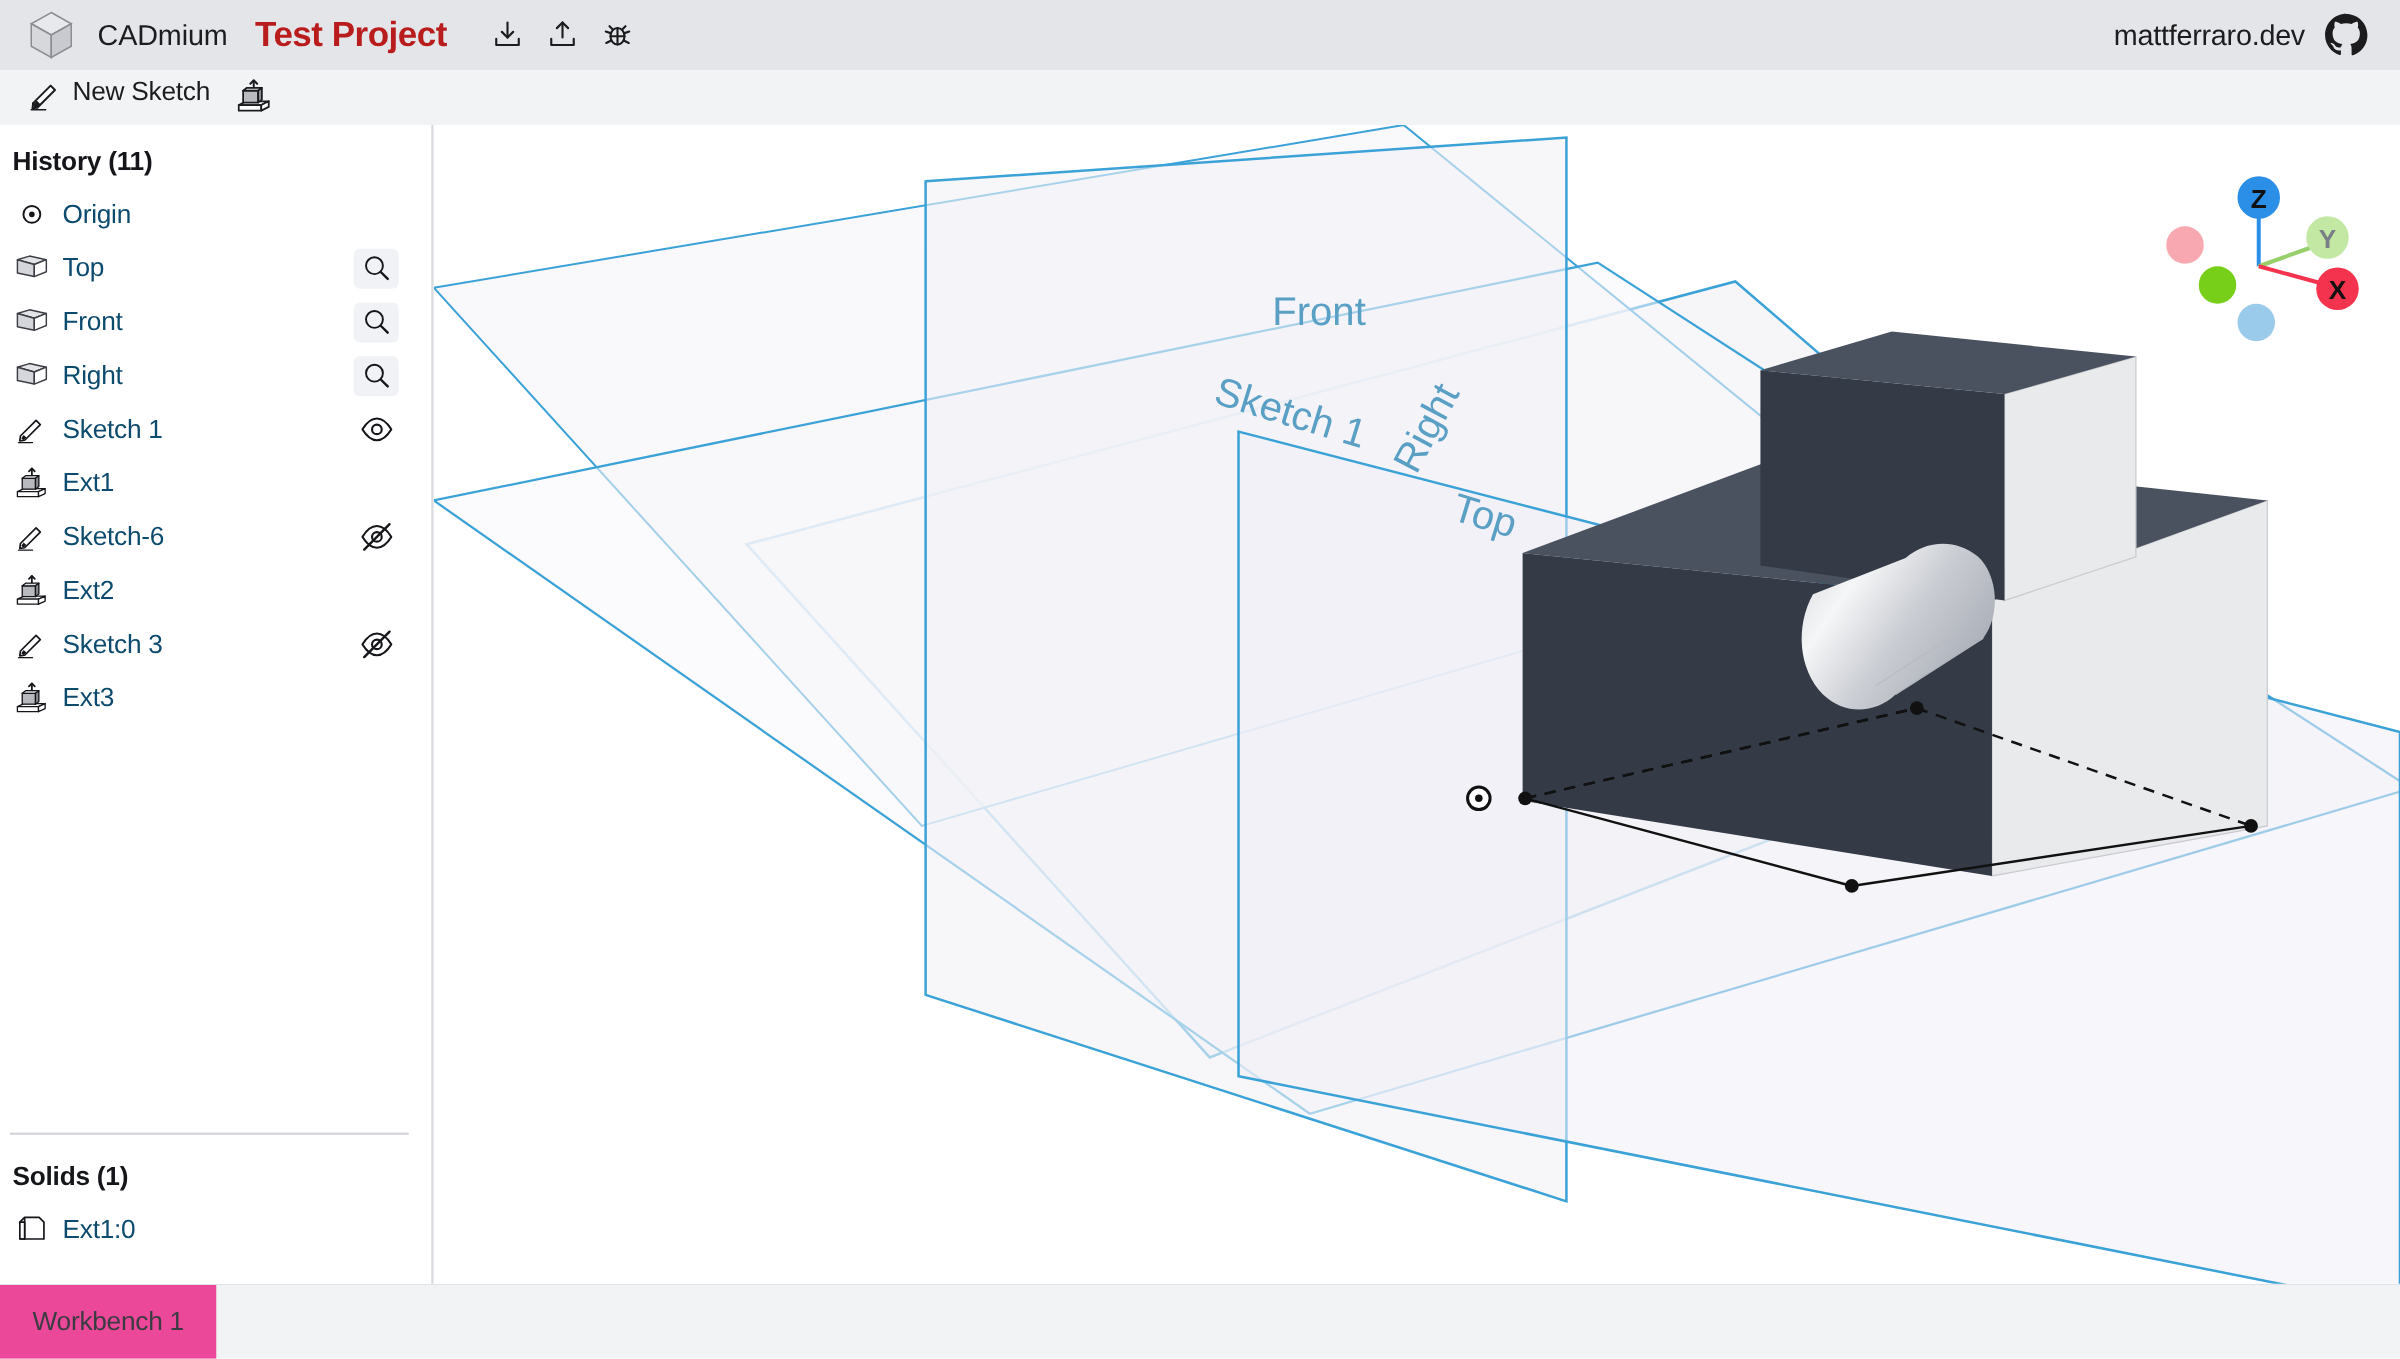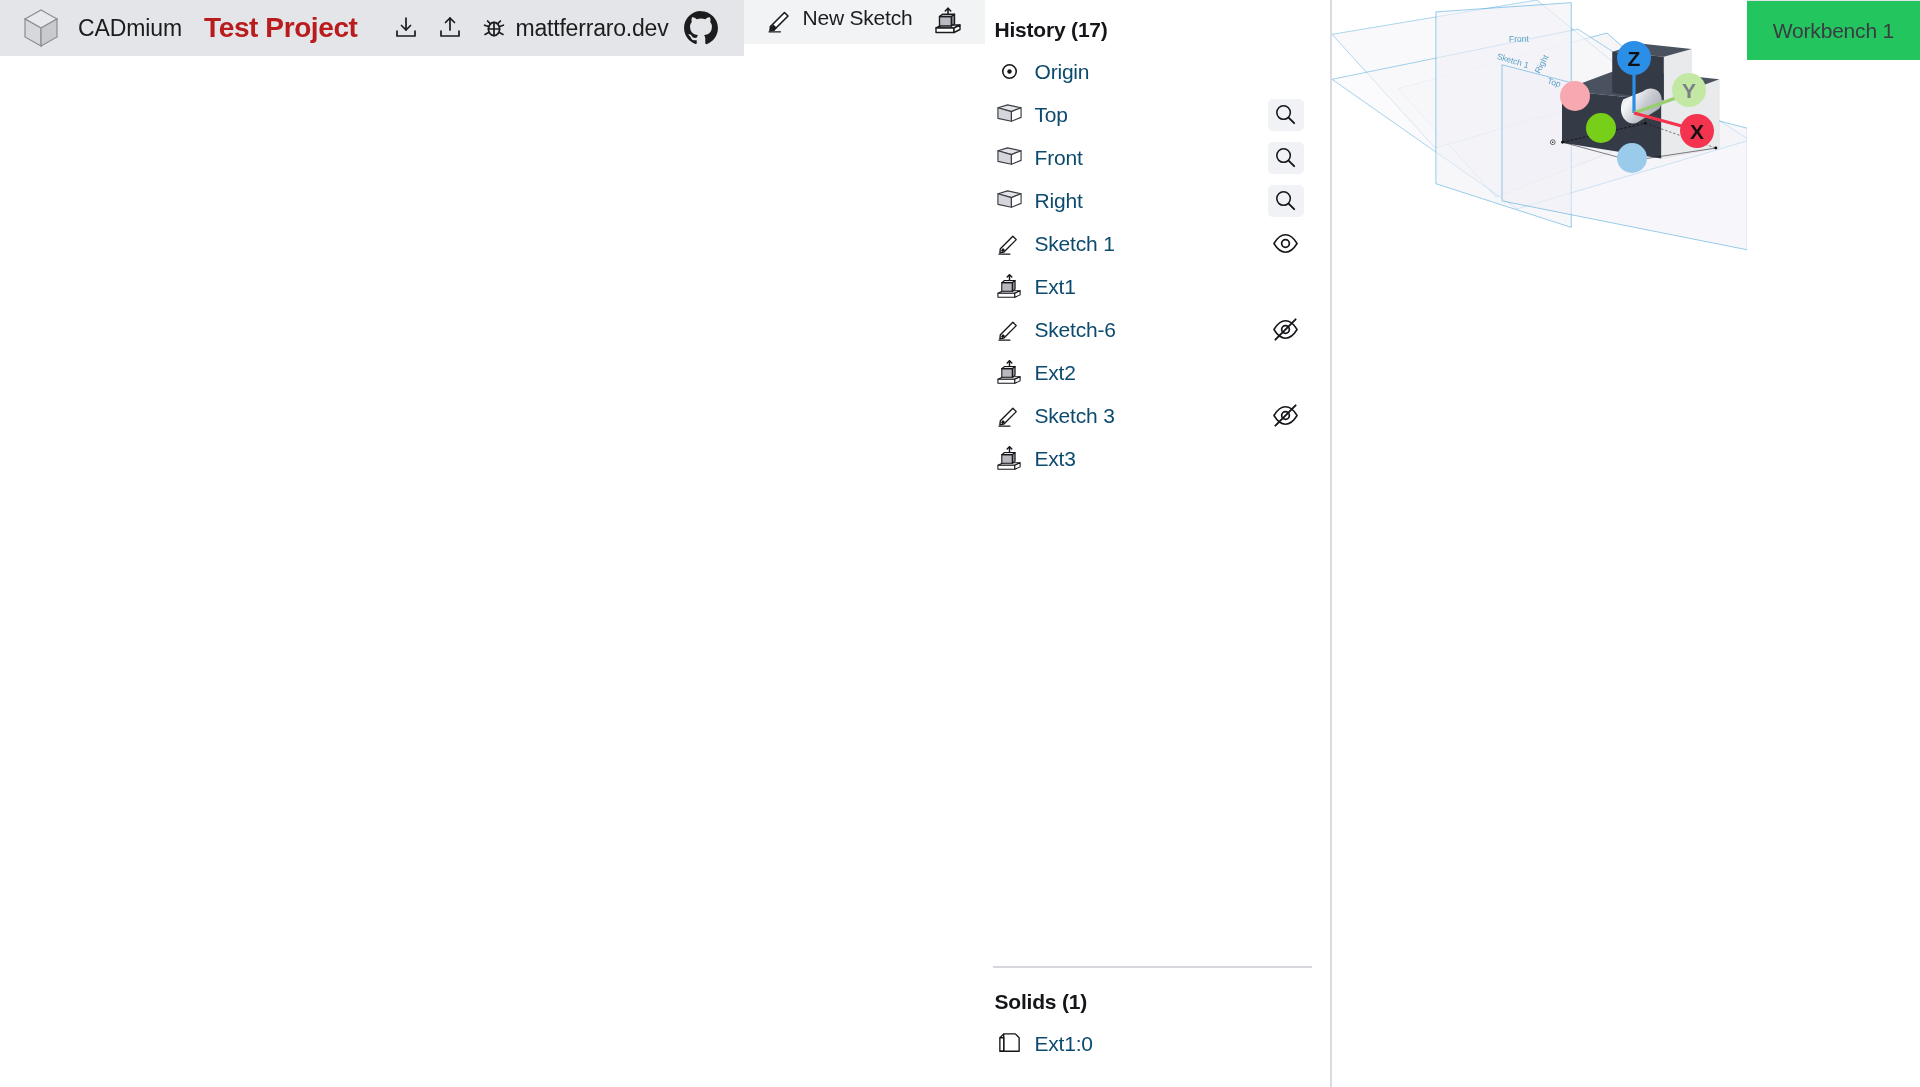--- a/index.html
+++ b/index.html
@@ -6,21 +6,21 @@
   * { box-sizing: border-box; margin: 0; padding: 0; }
   html, body {
     width: 1920px; height: 1087px;
     font-family: "Liberation Sans", sans-serif;
     background: #ffffff;
     overflow: hidden;
   }
   #app {
     position: relative;
     width: 1920px; height: 1087px;
-    display: flex; flex-direction: row;
+    display: flex; flex-direction: column;
   }
 
   
   #header {
     height: 56px; min-height: 56px;
     background: #e4e5e9;
     display: flex; align-items: center;
     padding: 0 24px 0 20px;
     gap: 0px;
   }
@@ -113,21 +113,21 @@
 
   
   #statusbar {
     height: 60px; min-height: 60px; background: #f2f3f5;
     display: flex; align-items: stretch;
     border-top: 1px solid #e2e3e7;
   }
   .wb-tab {
     display: flex; align-items: center;
     padding: 0 26px; font-size: 21px; color: #3a3c42;
-    background: #22c55e; cursor: pointer; letter-spacing: -0.2px;
+    background: #ec4899; cursor: pointer; letter-spacing: -0.2px;
     white-space: nowrap;
   }
 </style>
 </head>
 <body>
 
 <div id="app">
 
   <div id="header">
     <span class="logo-cube">
@@ -204,21 +204,21 @@
         </svg>
       </span>
     </div>
   </div>
 
   <div id="body">
 
     <div id="sidebar">
 
       <div id="history-section">
-        <div class="section-title">History (17)</div>
+        <div class="section-title">History (11)</div>
         <div id="history-list">
             <div class="hist-row">
               <span class="hist-icon">
                 <svg width="27" height="27" viewBox="0 0 28 28" fill="none">
                   <circle cx="14" cy="14" r="7" stroke="#15161a" stroke-width="1.6" fill="none" stroke-linecap="round" stroke-linejoin="round"></circle>
                   <circle cx="14" cy="14" r="2.3" fill="#15161a"></circle>
                 </svg>
               </span>
               <span class="hist-label">Origin</span>
             </div>

